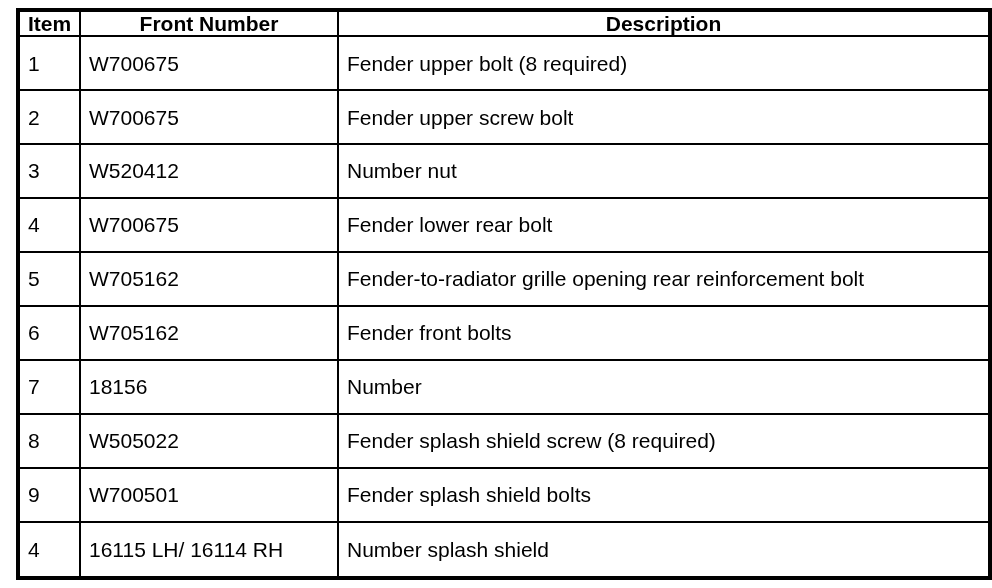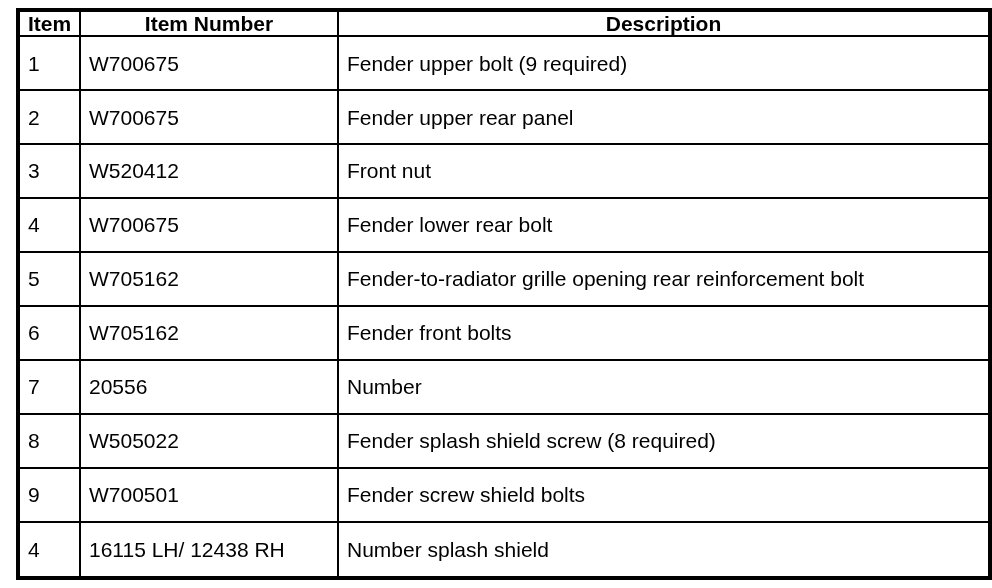--- a/index.html
+++ b/index.html
@@ -59,70 +59,70 @@
 <div class="page">
   <table class="parts">
     <colgroup>
       <col class="c-item">
       <col class="c-part">
       <col class="c-desc">
     </colgroup>
     <thead>
       <tr>
         <th>Item</th>
-        <th>Item Number</th>
+        <th>Front Number</th>
         <th>Description</th>
       </tr>
     </thead>
     <tbody id="table-body">
         <tr>
           <td>1</td>
           <td>W700675</td>
-          <td>Fender upper bolt (9 required)</td>
+          <td>Fender upper bolt (8 required)</td>
         </tr>
         <tr>
           <td>2</td>
           <td>W700675</td>
-          <td>Fender upper rear panel</td>
+          <td>Fender upper screw bolt</td>
         </tr>
         <tr>
           <td>3</td>
           <td>W520412</td>
-          <td>Front nut</td>
+          <td>Number nut</td>
         </tr>
         <tr>
           <td>4</td>
           <td>W700675</td>
           <td>Fender lower rear bolt</td>
         </tr>
         <tr>
           <td>5</td>
           <td>W705162</td>
           <td>Fender-to-radiator grille opening rear reinforcement bolt</td>
         </tr>
         <tr>
           <td>6</td>
           <td>W705162</td>
           <td>Fender front bolts</td>
         </tr>
         <tr>
           <td>7</td>
-          <td>20556</td>
+          <td>18156</td>
           <td>Number</td>
         </tr>
         <tr>
           <td>8</td>
           <td>W505022</td>
           <td>Fender splash shield screw (8 required)</td>
         </tr>
         <tr>
           <td>9</td>
           <td>W700501</td>
-          <td>Fender screw shield bolts</td>
+          <td>Fender splash shield bolts</td>
         </tr>
         <tr>
           <td>4</td>
-          <td>16115 LH/ 12438 RH</td>
+          <td>16115 LH/ 16114 RH</td>
           <td>Number splash shield</td>
         </tr>
       </tbody>
   </table>
 </div>
 
 </body></html>

